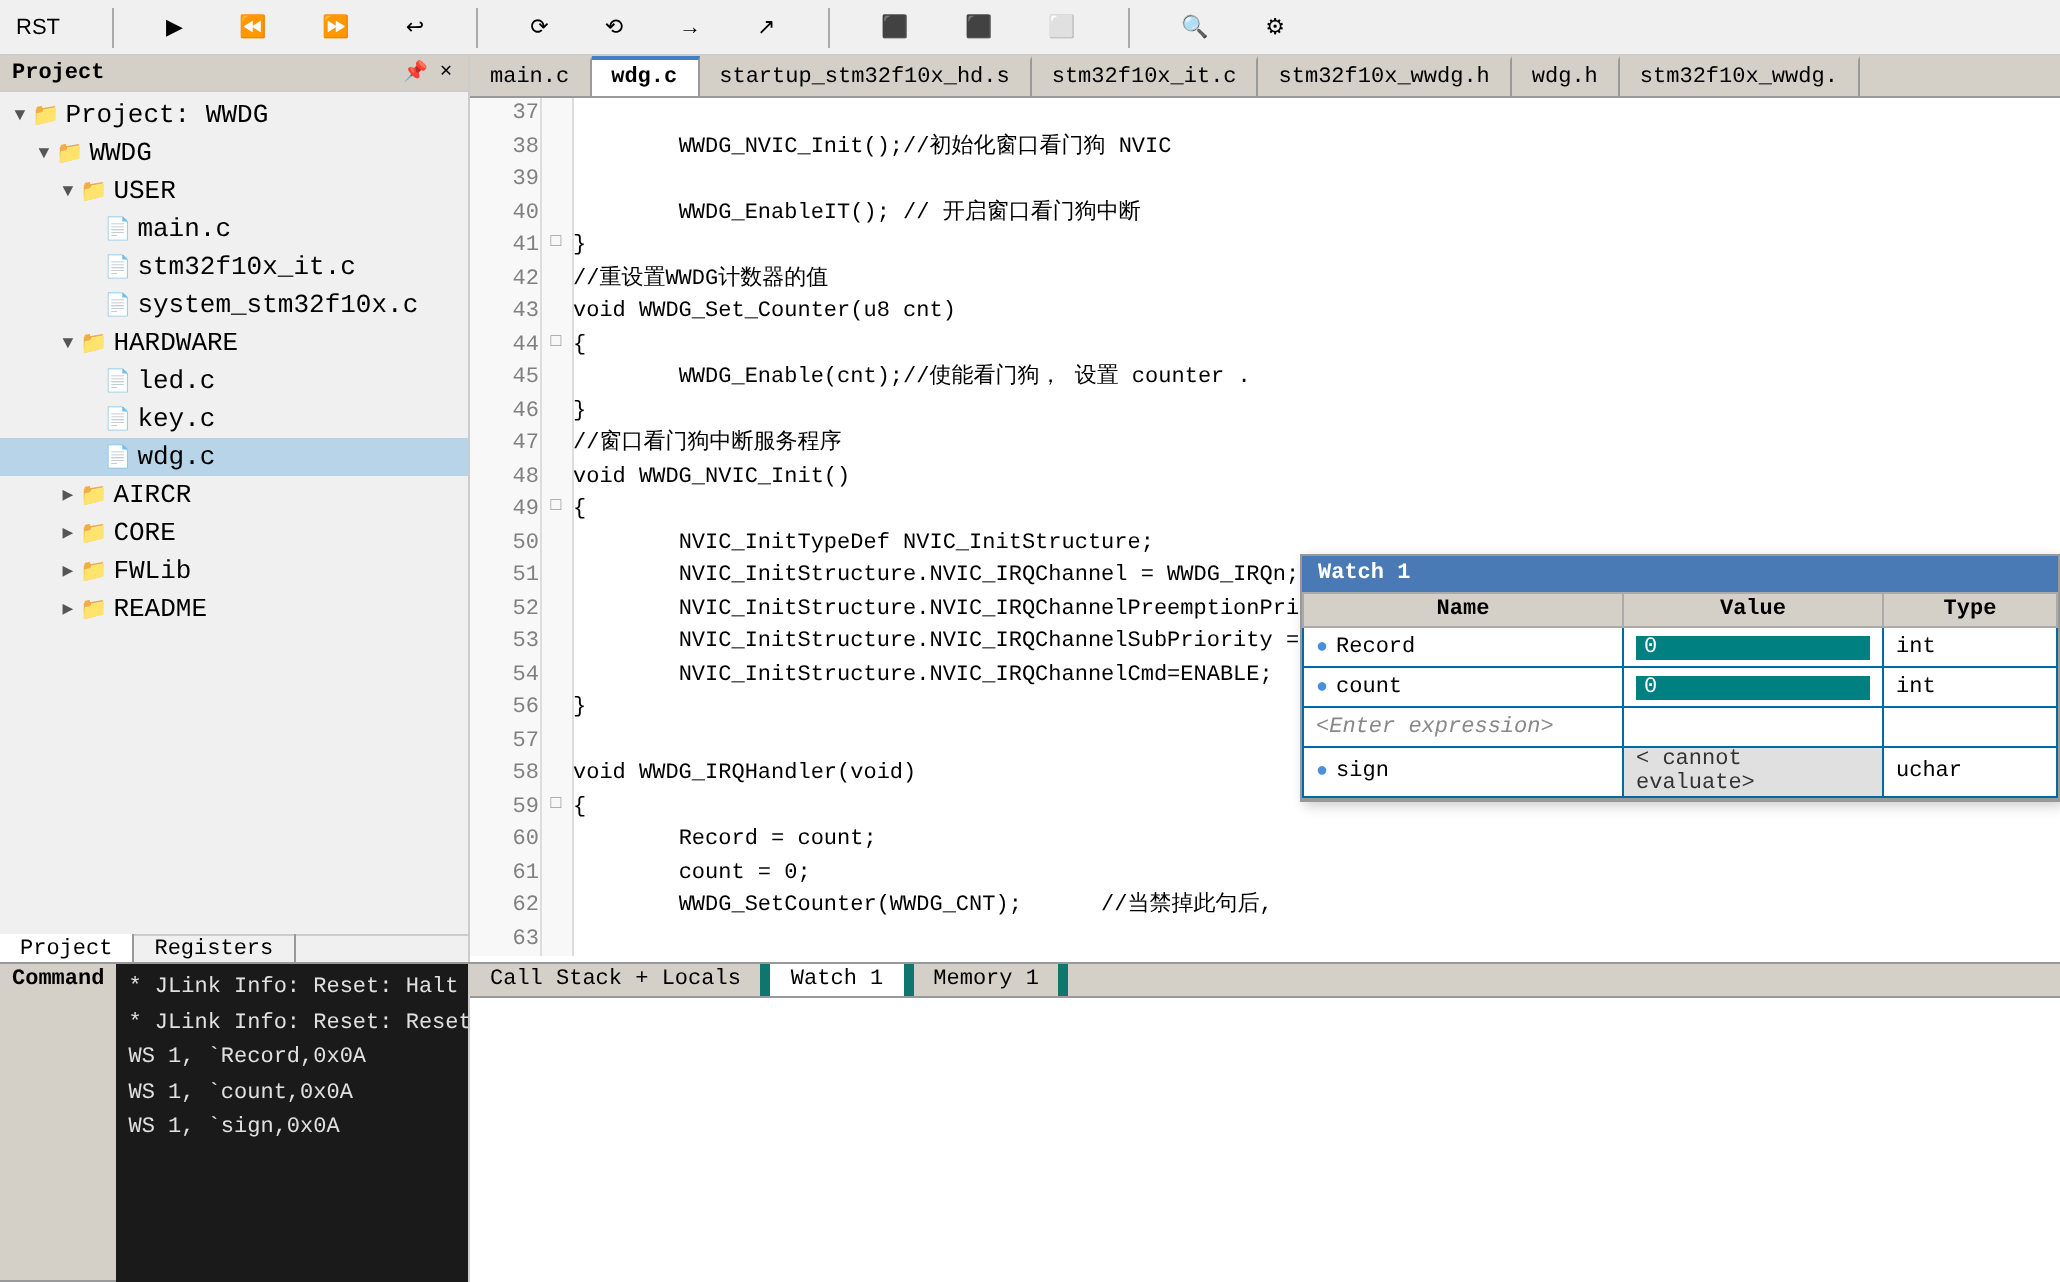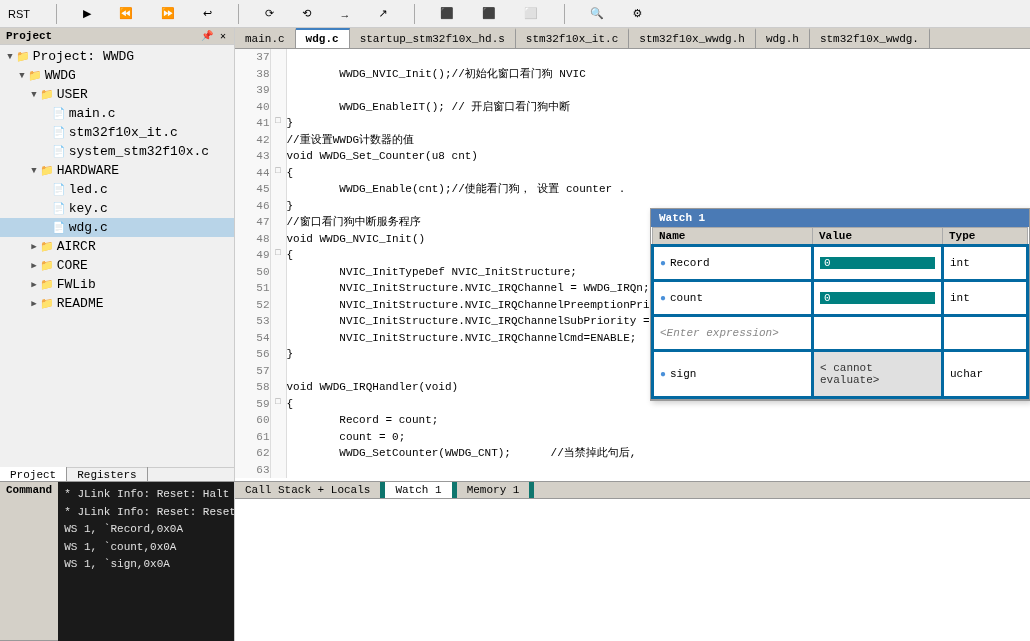--- a/index.html
+++ b/index.html
@@ -41,22 +41,22 @@
     #code-table { width: 100%; border-collapse: collapse; }
     #code-table td { padding: 0; vertical-align: top; }
     .line-num { width: 35px; min-width: 35px; text-align: right; padding-right: 8px; padding-left: 4px; color: #808080; background: #f8f8f8; border-right: 1px solid #ddd; user-select: none; font-size: 11px; line-height: 1.5; white-space: nowrap; }
     .line-fold { width: 16px; min-width: 16px; text-align: center; background: #f8f8f8; border-right: 1px solid #ddd; color: #999; font-size: 9px; line-height: 1.5; }
     .line-code { padding-left: 8px; font-size: 11px; line-height: 1.5; white-space: pre; color: #000; }
 
     
     #watch-panel { position: absolute; right: 0; bottom: 80px; width: 380px; background: white; border: 1px solid #999; box-shadow: 2px 2px 6px rgba(0,0,0,0.2); }
     #watch-title { background: #4a7ab5; color: white; padding: 3px 8px; font-size: 11px; font-weight: bold; }
     #watch-table { width: 100%; border-collapse: collapse; font-size: 11px; }
-    #watch-table th { background: #d4d0c8; border: 1px solid #aaa; padding: 2px 6px; text-align: left; font-size: 11px; }
-    #watch-table td { border: 3px solid #0369a1; padding: 10px 6px; height: 20px; }
+    #watch-table th { background: #d4d0c8; border: 1px solid #aaa; padding: 2px 6px; text-align: center; font-size: 11px; }
+    #watch-table td { border: 1px solid #0369a1; padding: 0 6px; height: 20px; }
     .watch-icon { color: #4a90d9; margin-right: 4px; font-size: 10px; }
     .watch-val-highlight { background: #008080; color: white; display: block; padding: 0 4px; }
     .watch-val-gray { background: #e0e0e0; color: #333; }
     .watch-enter { color: #888; font-style: italic; }
 
     
     #bottom-panel { display: flex; height: 160px; border-top: 1px solid #999; flex-shrink: 0; }
     #left-panel { width: 235px; border-right: 1px solid #ccc; display: flex; flex-direction: row; flex-shrink: 0; }
     .left-tab { padding: 2px 10px; font-size: 11px; cursor: pointer; border-right: 1px solid #999; }
     .left-tab.active { background: white; }

